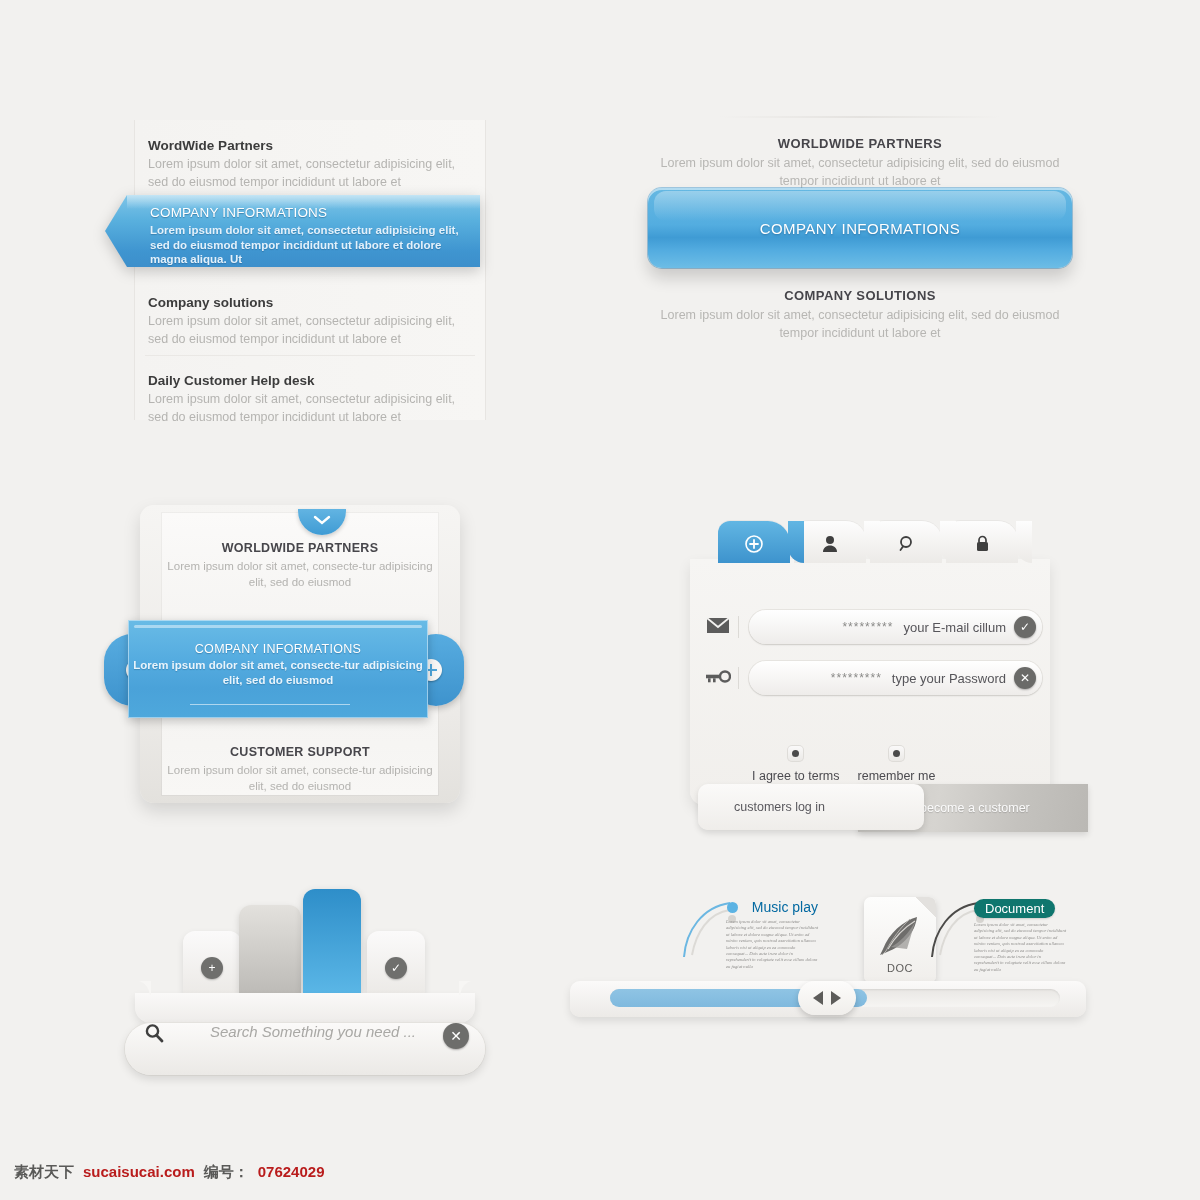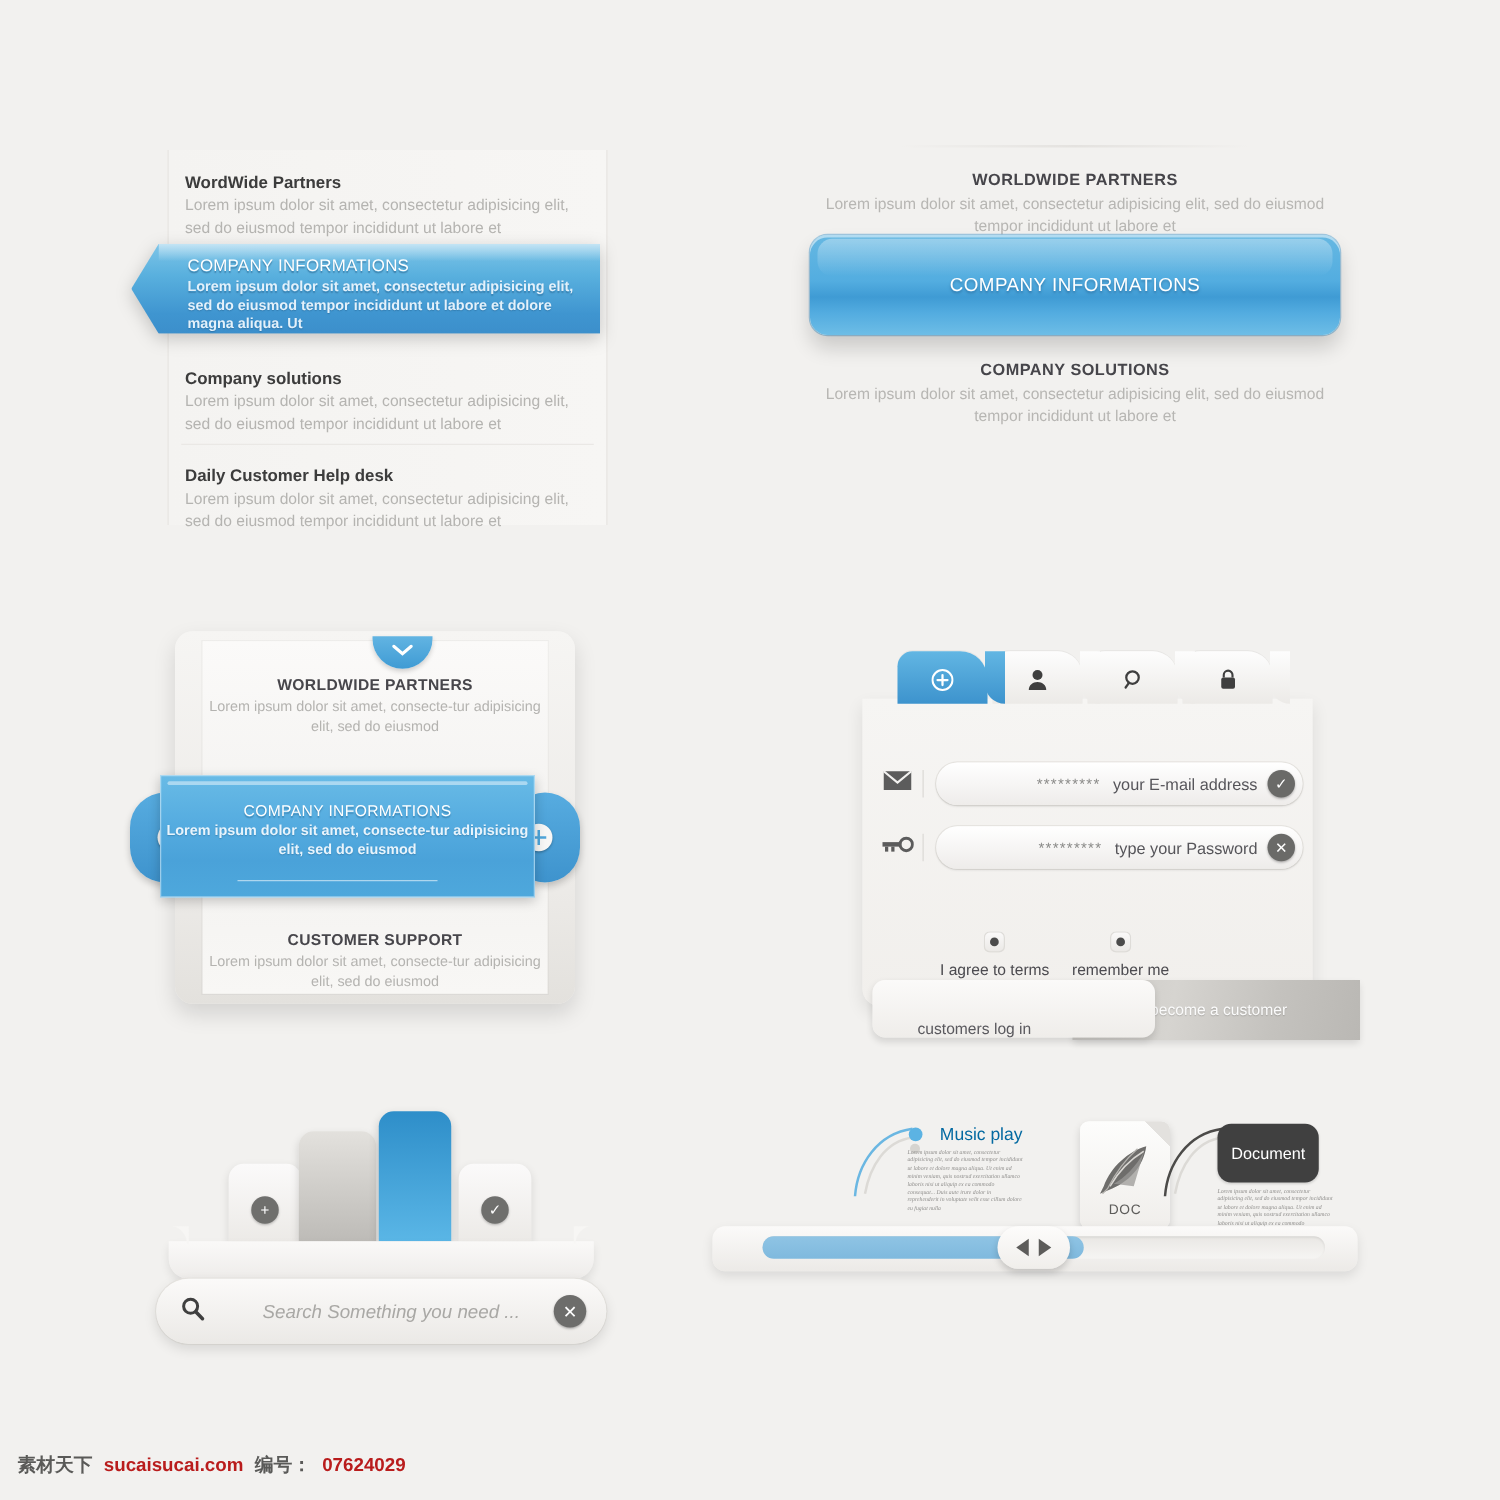--- a/index.html
+++ b/index.html
@@ -142,21 +142,21 @@
   .chk{display:flex;align-items:center;gap:7px;flex-direction:column;}
   .chk .box{width:17px;height:17px;border-radius:5px;
     background:linear-gradient(to bottom,#fbfafa,#eae8e5);
     box-shadow:0 0 0 1px #dedcd8 inset;display:flex;align-items:center;justify-content:center;}
   .chk .box i{width:7px;height:7px;border-radius:50%;background:#4b4b4b;display:block;}
   .chk span{font-size:12.5px;color:#4c4b50;}
   .btnrow{position:absolute;left:8px;top:225px;width:344px;height:50px;}
   .btn-left{position:absolute;left:0;top:0;width:190px;height:46px;border-radius:10px;
     background:linear-gradient(to bottom,#fbfaf9,#efedea);
     box-shadow:0 3px 6px rgba(0,0,0,.12);
-    display:flex;align-items:flex-end;padding-left:36px;z-index:2;}
+    display:flex;align-items:center;padding-left:36px;z-index:2;}
   .btn-left span{font-size:12.5px;color:#5a595e;}
   .btn-right{position:absolute;left:160px;top:0;width:200px;height:48px;
     background:linear-gradient(100deg,#c9c7c3 0%,#d6d4d0 35%,#c4c2be 70%,#bab8b4 100%);
     display:flex;align-items:center;padding-left:30px;gap:16px;z-index:1;
     box-shadow:0 3px 6px rgba(0,0,0,.12);}
   .btn-right .sepv{position:absolute;left:58px;top:10px;width:1px;height:26px;background:rgba(255,255,255,.45);}
   .btn-right span{font-size:12.5px;color:#fbfbfb;text-shadow:0 1px 1px rgba(0,0,0,.18);}
 
   
   #b5{left:125px;top:915px;width:360px;height:175px;}
@@ -169,21 +169,21 @@
   .sh-shelf:before{left:0;}
   .sh-shelf:after{right:0;transform:scaleX(-1);}
   .shtab{position:absolute;bottom:32px;border-radius:12px 12px 0 0;}
   .shtab .ic{position:absolute;left:0;right:0;bottom:14px;text-align:center;}
   .shtab .cb{width:22px;height:22px;border-radius:50%;background:#6f6f6d;color:#fff;font-size:12px;
     display:inline-flex;align-items:center;justify-content:center;
     box-shadow:0 1px 2px rgba(0,0,0,.25);}
   .searchbar{position:absolute;left:0;top:108px;width:360px;height:52px;border-radius:26px;
     background:linear-gradient(to bottom,#fbfaf9,#ebe9e6);
     box-shadow:0 4px 10px rgba(0,0,0,.12),0 0 0 1px #e9e7e3;
-    display:flex;align-items:center;}
+    display:flex;}
   .searchbar .mag{width:58px;text-align:center;color:#4a4a4a;}
   .searchbar .sq{flex:1;text-align:center;font-style:italic;color:#a9a8a5;font-size:15px;}
   .searchbar .clr{width:26px;height:26px;border-radius:50%;background:#6d6d6b;color:#fff;font-size:14px;
     display:flex;align-items:center;justify-content:center;margin-right:16px;
     box-shadow:0 1px 2px rgba(0,0,0,.3);}
 
   
   #b6{left:570px;top:885px;width:520px;height:150px;}
   .car-base{position:absolute;left:0;top:96px;width:516px;height:36px;border-radius:10px;
     background:linear-gradient(to bottom,#fbfaf9,#eceae7);
@@ -202,22 +202,22 @@
   .fdoc{position:absolute;left:46px;top:12px;width:72px;height:86px;border-radius:7px;
     background:linear-gradient(to bottom,#fdfdfc,#f0eeeb);
     box-shadow:0 3px 7px rgba(0,0,0,.14);}
   .fdoc .fold{position:absolute;right:0;top:0;width:20px;height:20px;
     background:linear-gradient(225deg,#e3e1de 50%,transparent 51%);border-radius:0 7px 0 0;}
   .fdoc .lbl{position:absolute;left:0;right:0;bottom:9px;text-align:center;font-size:11px;color:#5d5c5a;
     letter-spacing:.5px;}
   .fdoc .glyph{position:absolute;left:0;right:0;top:18px;text-align:center;}
   .ftext{position:absolute;left:156px;top:14px;width:92px;}
   .ftext .ttl{font-size:14px;color:#0369a1;margin-bottom:4px;text-align:right;}
-  .ftext .badge{display:inline-block;background:#404040;color:#fff;font-size:13px;
-    padding:16px 11px;border-radius:11px;box-shadow:0 1px 2px rgba(0,0,0,.15);}
+  .ftext .badge{display:inline-block;background:#0f766e;color:#fff;font-size:13px;
+    padding:2px 11px;border-radius:11px;box-shadow:0 1px 2px rgba(0,0,0,.15);}
   .ftext .lorem{font-size:4.6px;line-height:6.4px;color:#8e8d8b;font-family:"Liberation Serif",serif;
     font-style:italic;margin-top:4px;}
   .dot-b{position:absolute;width:11px;height:11px;border-radius:50%;}
 
   
   .footer{position:absolute;left:14px;bottom:18px;display:flex;align-items:baseline;gap:9px;
     font-size:15px;color:#5a5a58;font-weight:bold;}
   .footer .site{color:#b91c1c;text-align:center;}
 </style>
 </head>
@@ -352,21 +352,21 @@
       <div class="frow" style="top:48px;">
         <div class="lic">
           <svg width="24" height="17" viewBox="0 0 24 17">
             <rect x="1" y="1" width="22" height="15" fill="#5c5c5c"></rect>
             <path d="M1 1l11 9 11-9" fill="none" stroke="#f2f1ef" stroke-width="1.8"></path>
           </svg>
         </div>
         <div class="vdiv"></div>
         <div class="fld">
           <span class="stars">*********</span>
-          <span class="ph">your E-mail address</span>
+          <span class="ph">your E-mail cillum</span>
           <span class="act">✓</span>
         </div>
       </div>
 
       <div class="frow" style="top:99px;">
         <div class="lic">
           <svg width="26" height="15" viewBox="0 0 26 15">
             <circle cx="20" cy="7.5" r="5" fill="none" stroke="#5c5c5c" stroke-width="2.4"></circle>
             <rect x="1" y="5.7" width="15" height="3.6" fill="#5c5c5c"></rect>
             <rect x="3" y="9.3" width="2.6" height="4" fill="#5c5c5c"></rect>

